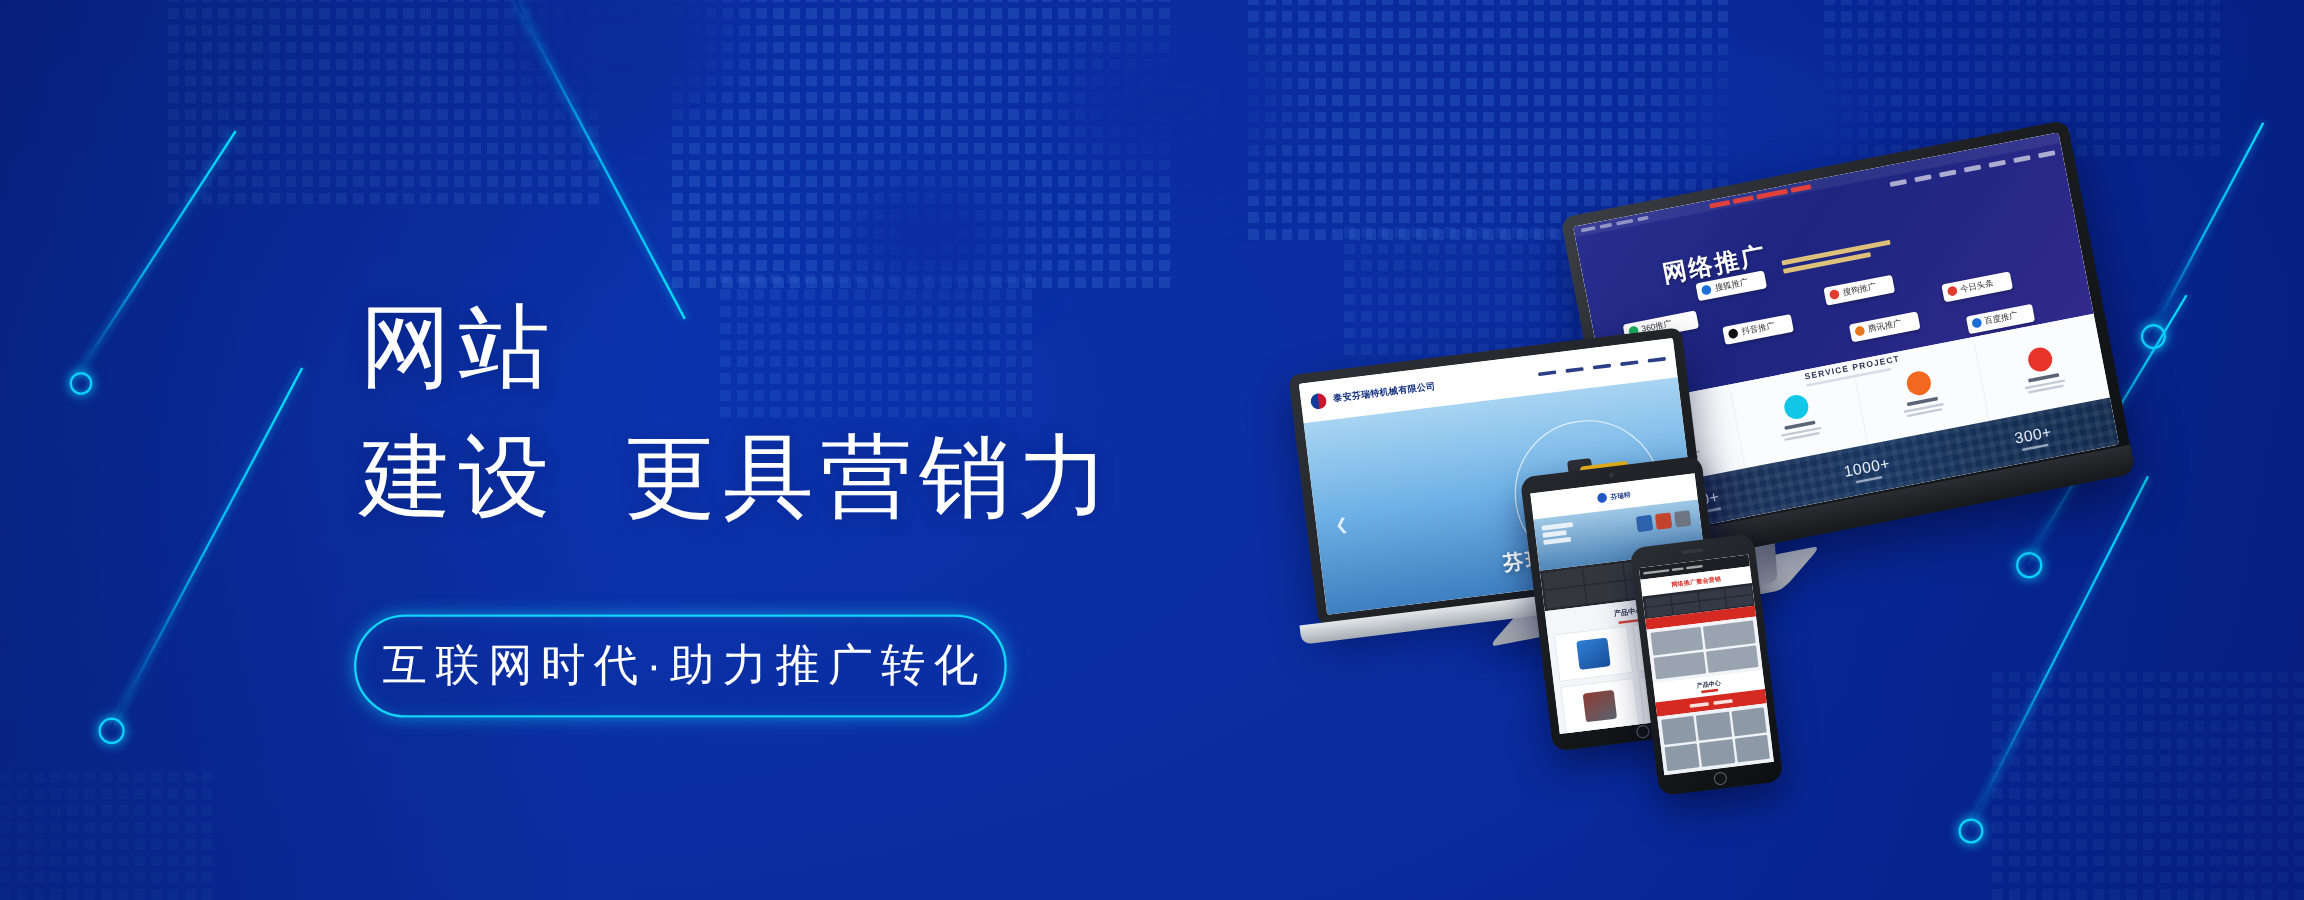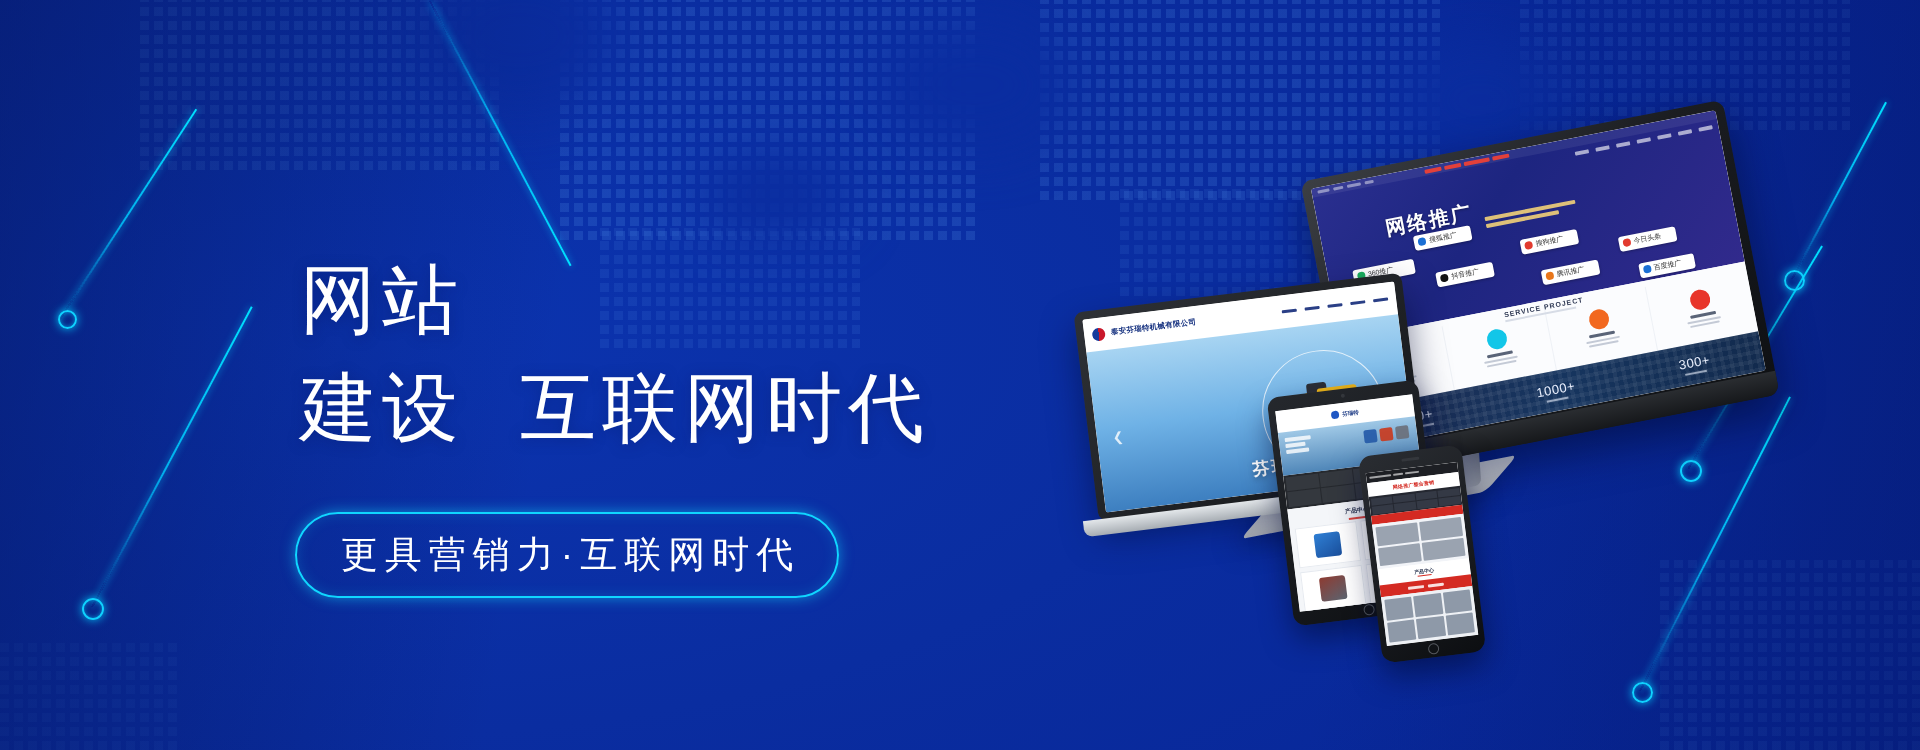--- a/index.html
+++ b/index.html
@@ -52,21 +52,21 @@
     box-shadow:0 0 7px rgba(0,200,255,.75);
   }
   .node{
     position:absolute;
     border:2.5px solid #0fd2ff;
     border-radius:50%;
     box-shadow:0 0 10px rgba(0,205,255,.9), inset 0 0 5px rgba(0,205,255,.6);
   }
 
   
-  .copy{position:absolute;left:300px;top:268px;width:760px;font-family:Liberation Mono, monospace;}
+  .copy{position:absolute;left:300px;top:252px;width:760px;}
   .line1{display:flex;align-items:flex-end;gap:56px;}
   .big{
     color:#ffffff;
     font-size:76px;
     line-height:1;
     letter-spacing:6px;
     font-weight:400;
     white-space:nowrap;
     text-shadow:0 2px 14px rgba(0,20,90,.35);
   }
@@ -371,26 +371,26 @@
 
   <div class="streak" style="left:1640px;top:690px;width:330px;transform:rotate(-63deg);"></div>
   <div class="node" style="left:1632px;top:682px;width:17px;height:17px;"></div>
 
   <div class="copy">
     <div class="line1">
       <div class="big">网站</div>
     </div>
     <div class="line2">
       <div class="big">建设</div>
-      <div class="big2">互联网时代</div>
+      <div class="big2">更具营销力</div>
     </div>
   </div>
 
   <div class="badge">
-    <span>更具营销力·互联网时代</span>
+    <span>互联网时代·助力推广转化</span>
   </div>
 
   <div class="devices">
 
     <div class="imac-foot"></div>
     <div class="imac-neck"></div>
     <div class="imac">
       <div class="imac-bezel">
         <div class="screen">
 

